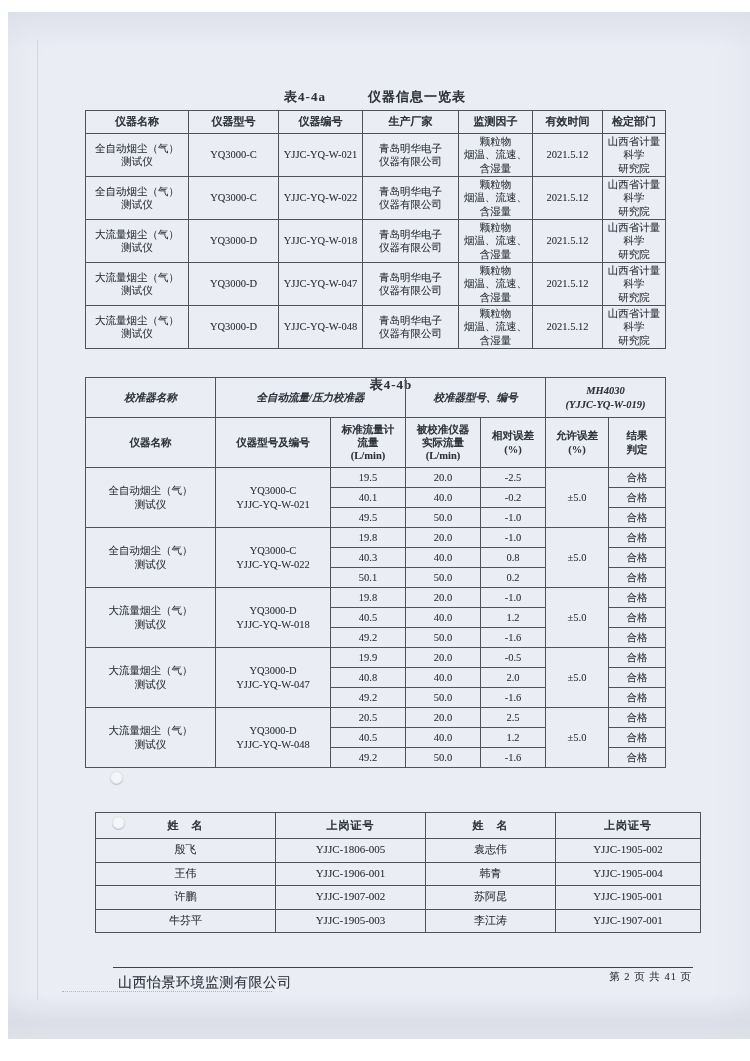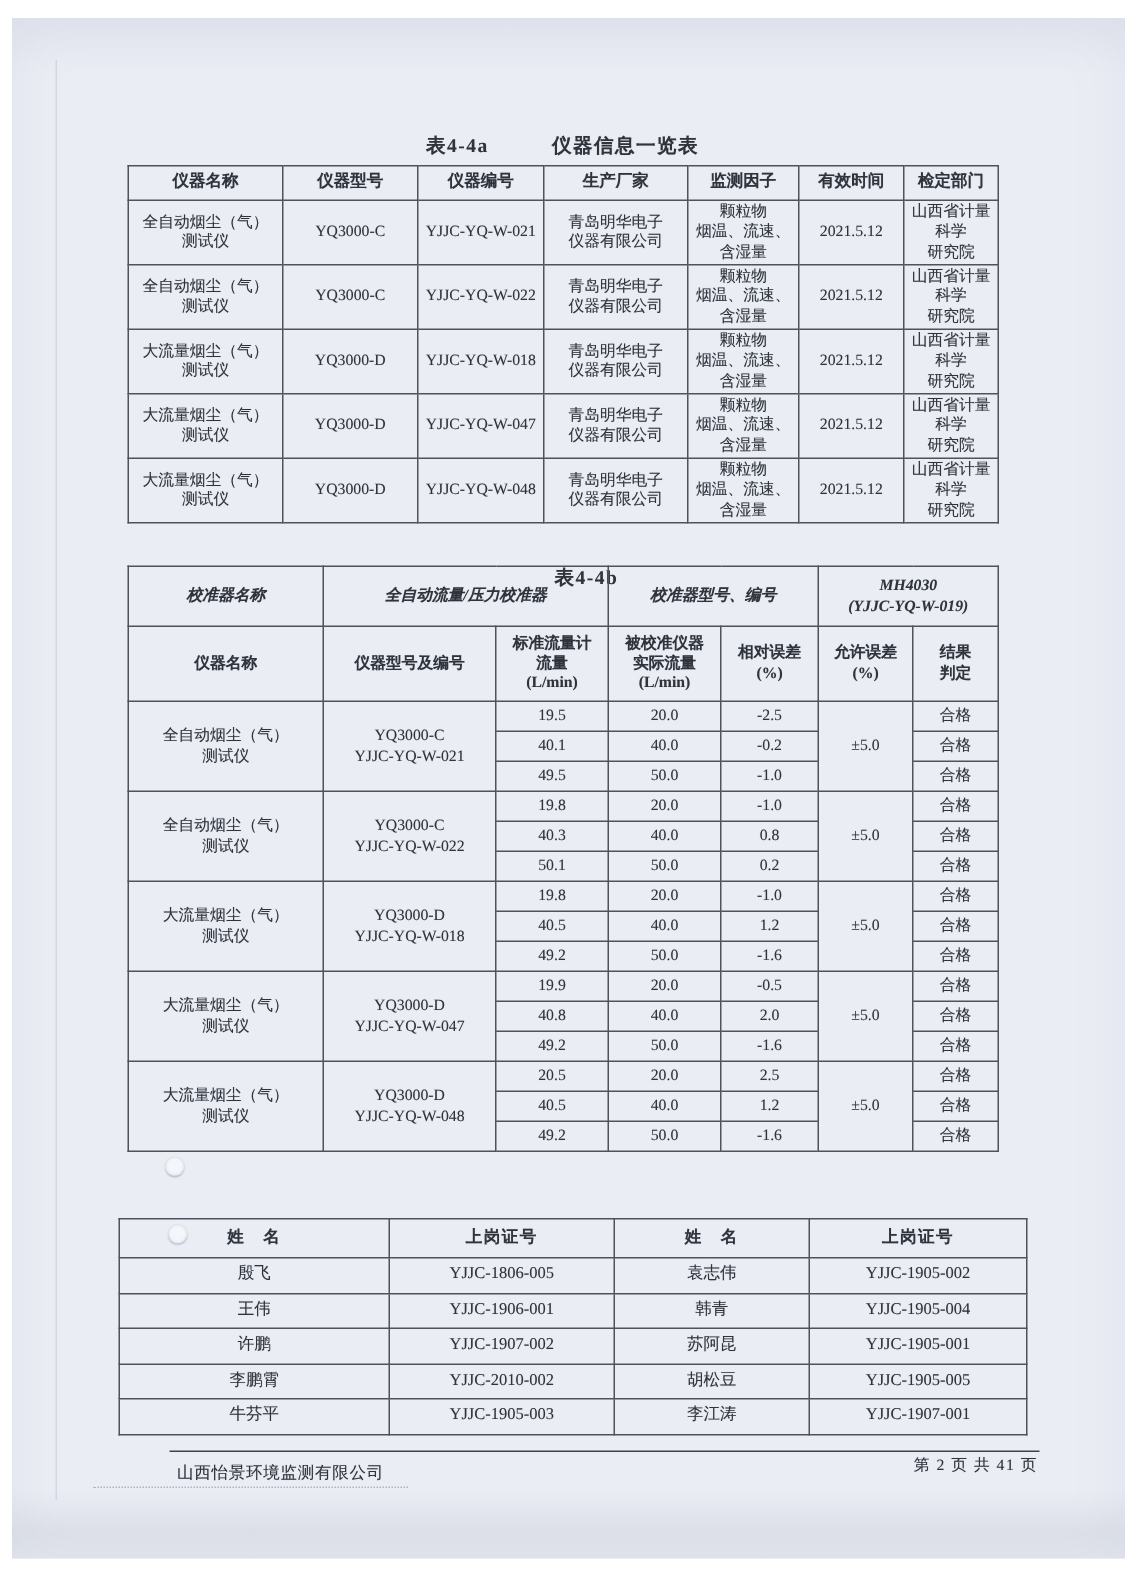--- a/index.html
+++ b/index.html
@@ -47,27 +47,27 @@
   .tbl-a thead tr{height:23px;}
   .tbl-a thead th{font-size:11px;font-weight:700;}
   .tbl-a tbody tr{height:43px;}
 
   .tbl-b{left:85px;top:377px;width:580px;font-size:10.5px;}
   .tbl-b thead tr.h1{height:40px;font-style:italic;}
   .tbl-b thead tr.h2{height:50px;}
   .tbl-b thead th{font-size:10.5px;font-weight:700;}
   .tbl-b tbody tr{height:20px;}
 
-  .tbl-c{left:79px;top:812px;width:605px;font-size:11px;}
+  .tbl-c{left:95px;top:812px;width:605px;font-size:11px;}
   .tbl-c thead tr{height:26px;}
   .tbl-c thead th{font-weight:700;letter-spacing:1px;}
   .tbl-c tbody tr{height:23.5px;}
 
   .footer-rule{position:absolute;left:113px;top:967px;width:580px;border-top:1.5px solid #3d424b;}
-  .footer-company{position:absolute;left:118px;top:974px;font-size:11px;color:var(--ink,#2f343c);letter-spacing:0.5px;}
+  .footer-company{position:absolute;left:118px;top:974px;font-size:14px;color:var(--ink,#2f343c);letter-spacing:0.5px;}
   .footer-page{position:absolute;left:0;top:970px;width:692px;text-align:right;font-size:10.5px;color:var(--ink,#2f343c);letter-spacing:1px;}
   .dots{position:absolute;left:62px;top:991px;width:210px;border-top:1px dotted rgba(120,126,145,0.5);}
 </style>
 </head>
 <body>
 
 <div class="sheet">
   <div class="paper"></div>
   <div class="crease"></div>
   <div class="punch-hole hole-1"></div>
@@ -358,26 +358,20 @@
           <td>韩青</td>
           <td>YJJC-1905-004</td>
         </tr>
         <tr>
           <td>许鹏</td>
           <td>YJJC-1907-002</td>
           <td>苏阿昆</td>
           <td>YJJC-1905-001</td>
         </tr>
         <tr>
-          <td>李鹏霄</td>
-          <td>YJJC-2010-002</td>
-          <td>胡松豆</td>
-          <td>YJJC-1905-005</td>
-        </tr>
-        <tr>
           <td>牛芬平</td>
           <td>YJJC-1905-003</td>
           <td>李江涛</td>
           <td>YJJC-1907-001</td>
         </tr>
       </tbody>
   </table>
 
   <div class="footer-rule"></div>
   <div class="footer-company">山西怡景环境监测有限公司</div>

